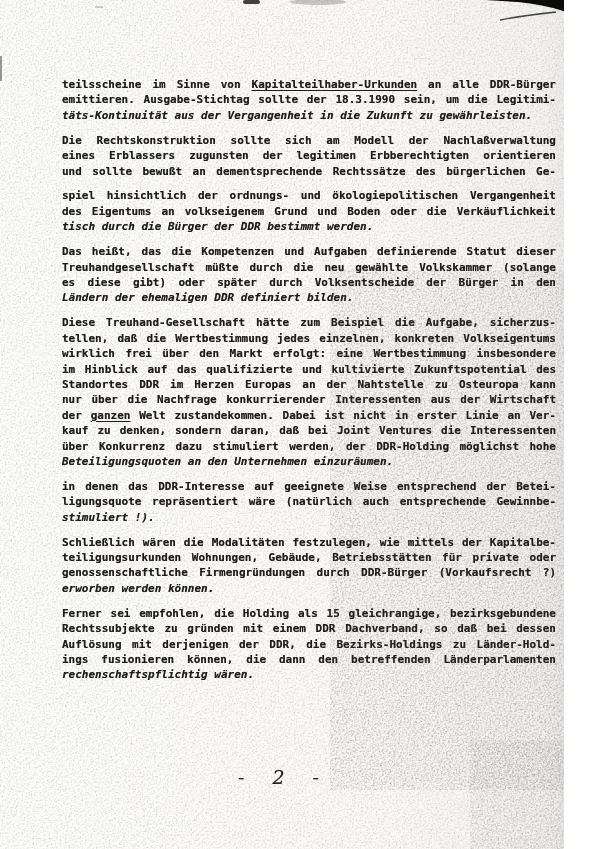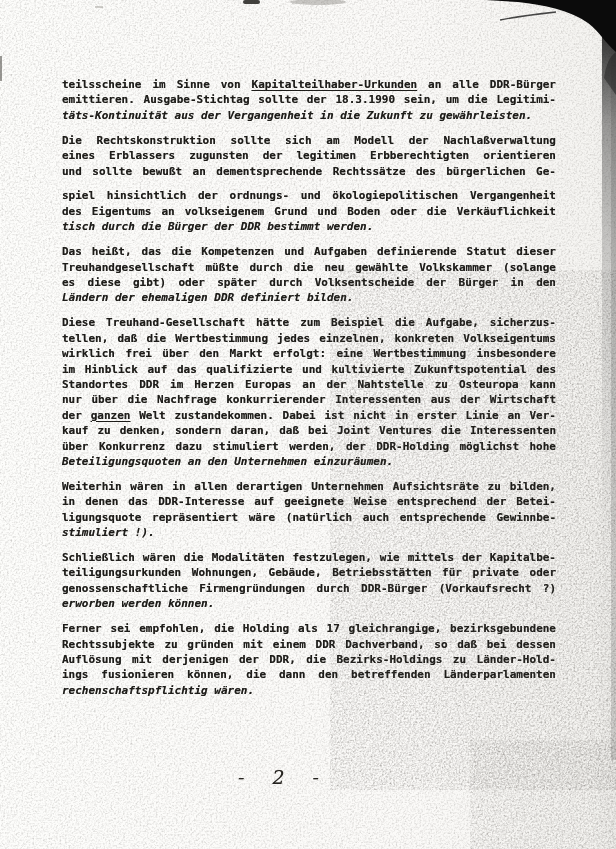--- a/index.html
+++ b/index.html
@@ -1,18 +1,18 @@
 <!DOCTYPE html>
 <html lang="de"><head>
 <meta charset="utf-8">
 <style>
   html, body { margin: 0; padding: 0; background: #ffffff; }
   .page {
     position: relative;
-    width: 616px;
+    width: 564px;
     height: 849px;
     overflow: hidden;
     background: linear-gradient(90deg, #fdfdfb 0%, #fbfaf8 68%, #f5f4f1 96%, #eeedea 100%);
     font-family: "DejaVu Sans Mono", "Liberation Mono", monospace;
   }
   .text-block {
     position: absolute;
     left: 62px;
     top: 77px;
     width: 494px;
@@ -83,33 +83,32 @@
         <div class="line">wirklich frei über den Markt erfolgt: eine Wertbestimmung insbesondere</div>
         <div class="line">im Hinblick auf das qualifizierte und kultivierte Zukunftspotential des</div>
         <div class="line">Standortes DDR im Herzen Europas an der Nahtstelle zu Osteuropa kann</div>
         <div class="line">nur über die Nachfrage konkurrierender Interessenten aus der Wirtschaft</div>
         <div class="line">der <span class="u">ganzen</span> Welt zustandekommen. Dabei ist nicht in erster Linie an Ver-</div>
         <div class="line">kauf zu denken, sondern daran, daß bei Joint Ventures die Interessenten</div>
         <div class="line">über Konkurrenz dazu stimuliert werden, der DDR-Holding möglichst hohe</div>
         <div class="line last">Beteiligungsquoten an den Unternehmen einzuräumen.</div>
       </div>
       <div class="paragraph">
-        <div class="line">Weiterhin wären in allen derartigen Unternehmen Aufsichtsräte zu bilden,</div>
         <div class="line">in denen das DDR-Interesse auf geeignete Weise entsprechend der Betei-</div>
         <div class="line">ligungsquote repräsentiert wäre (natürlich auch entsprechende Gewinnbe-</div>
         <div class="line last">stimuliert !).</div>
       </div>
       <div class="paragraph">
         <div class="line">Schließlich wären die Modalitäten festzulegen, wie mittels der Kapitalbe-</div>
         <div class="line">teiligungsurkunden Wohnungen, Gebäude, Betriebsstätten für private oder</div>
         <div class="line">genossenschaftliche Firmengründungen durch DDR-Bürger (Vorkaufsrecht ?)</div>
         <div class="line last">erworben werden können.</div>
       </div>
       <div class="paragraph">
-        <div class="line">Ferner sei empfohlen, die Holding als 17 gleichrangige, bezirksgebundene</div>
+        <div class="line">Ferner sei empfohlen, die Holding als 15 gleichrangige, bezirksgebundene</div>
         <div class="line">Rechtssubjekte zu gründen mit einem DDR Dachverband, so daß bei dessen</div>
         <div class="line">Auflösung mit derjenigen der DDR, die Bezirks-Holdings zu Länder-Hold-</div>
         <div class="line">ings fusionieren können, die dann den betreffenden Länderparlamenten</div>
         <div class="line last">rechenschaftspflichtig wären.</div>
       </div>
     </div>
 
   <div class="page-number">- 2 -</div>
 
   <svg class="artifacts" width="616" height="849" viewBox="0 0 616 849" aria-hidden="true">

